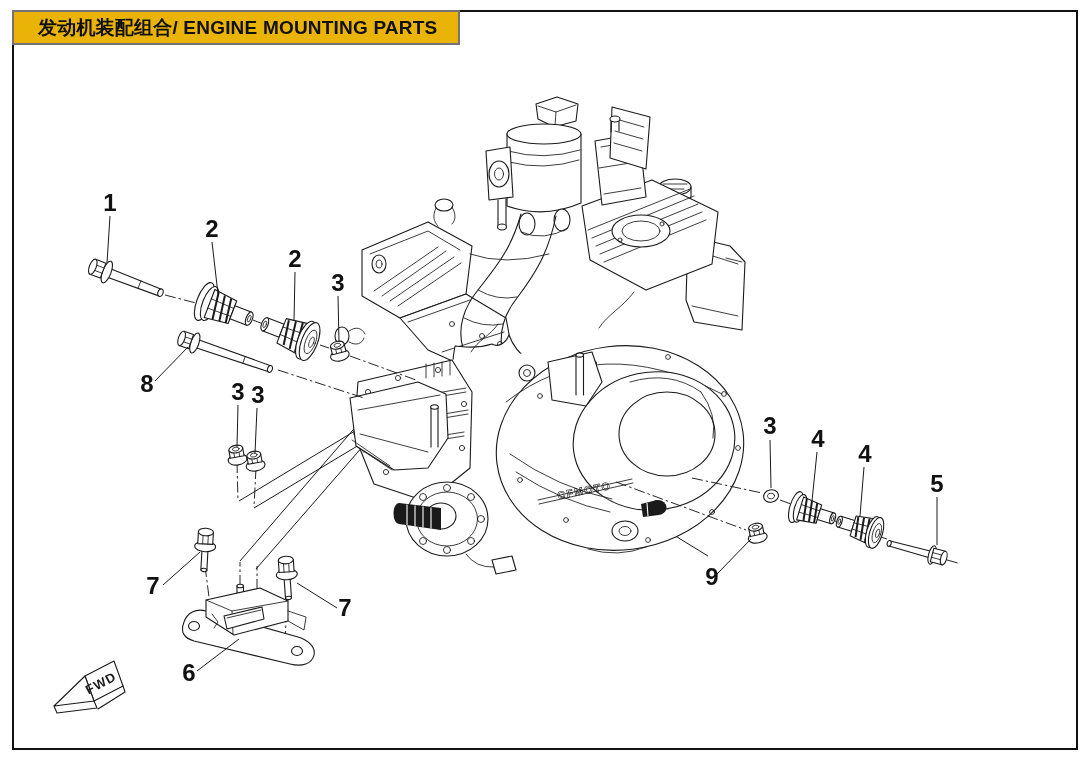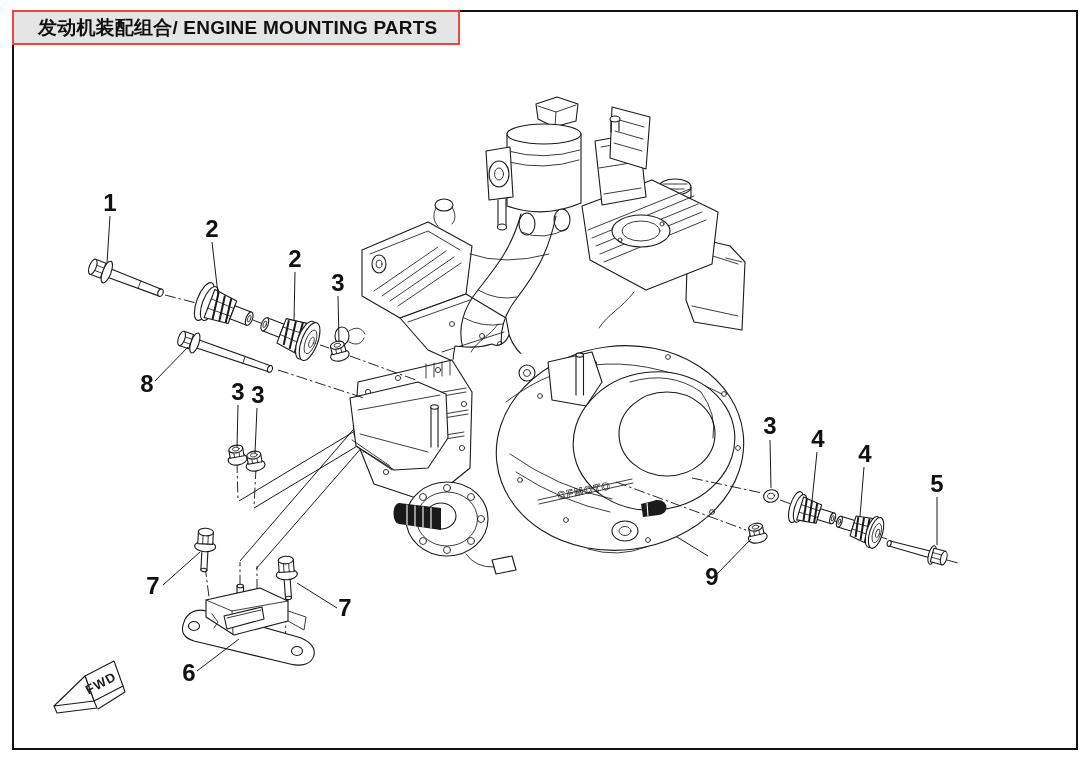--- a/index.html
+++ b/index.html
@@ -1,20 +1,20 @@
 <!DOCTYPE html>
 <html><head>
 <meta charset="utf-8">
 <style>
   html,body{margin:0;padding:0;background:#e8e8e8;}
   .page{position:relative;width:1090px;height:760px;background:#ffffff;overflow:hidden;
         font-family:"Liberation Sans", sans-serif;}
   .frame{position:absolute;left:12px;top:10px;width:1062px;height:736px;border:2px solid #111;}
-  .title-box{position:absolute;left:12px;top:10px;width:444px;height:31px;border:2px solid #ef4444;
-             background:#e5e5e5;display:flex;align-items:center;}
+  .title-box{position:absolute;left:12px;top:10px;width:444px;height:31px;border:2px solid #737373;
+             background:#eab308;display:flex;align-items:center;}
   .title-text{font-size:19px;font-weight:bold;color:#111;padding-left:24px;letter-spacing:0.2px;
               white-space:nowrap;}
   svg{position:absolute;left:0;top:0;}
   svg *{vector-effect:non-scaling-stroke;}
   .ln{stroke:#1a1a1a;stroke-width:1.1;fill:none;stroke-linecap:round;stroke-linejoin:round;}
   .lnthin{stroke:#1a1a1a;stroke-width:0.85;fill:none;stroke-linecap:round;}
   .fw{fill:#ffffff;}
   .fd{fill:#1a1a1a;}
   .leader{stroke:#1a1a1a;stroke-width:1;fill:none;}
   .axis{stroke:#1a1a1a;stroke-width:0.95;fill:none;stroke-dasharray:11 3 2.5 3;}

